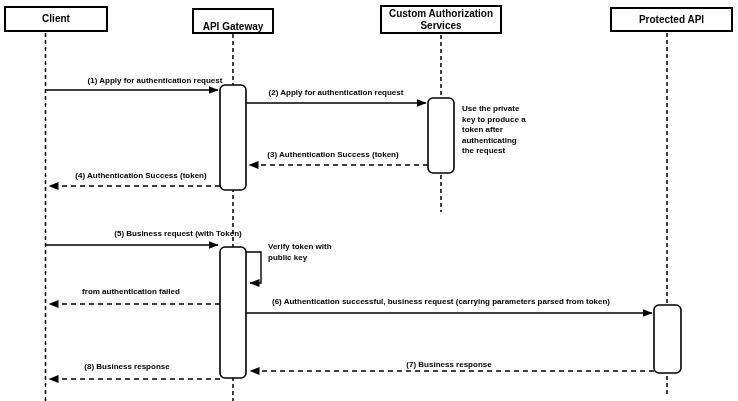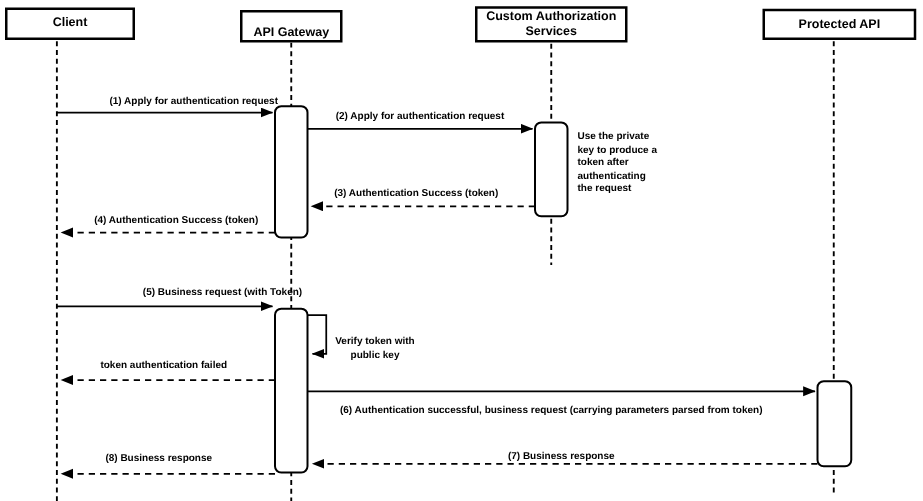--- a/index.html
+++ b/index.html
@@ -97,21 +97,21 @@
   </div>
   <div class="actor" style="left:610px; top:7px; width:123px; height:25px;">
     <span>Protected API</span>
   </div>
 
   <div class="msg-label" style="left:131px; top:76px;padding-left:48px;">(1) Apply for authentication request</div>
   <div class="msg-label" style="left:336px; top:88px;">(2) Apply for authentication request</div>
   <div class="msg-label" style="left:333px; top:150px;">(3) Authentication Success (token)</div>
   <div class="msg-label" style="left:101px; top:171px;margin-left:40px;">(4) Authentication Success (token)</div>
   <div class="msg-label" style="left:130px; top:229px;margin-left:48px;">(5) Business request (with Token)</div>
-  <div class="msg-label" style="left:131px; top:287px;">token authentication failed</div>
-  <div class="msg-label" style="left:441px; top:297px;margin-top:26px;">(6) Authentication successful, business request (carrying parameters parsed from token)</div>
+  <div class="msg-label" style="left:131px; top:287px;">from authentication failed</div>
+  <div class="msg-label" style="left:441px; top:297px;">(6) Authentication successful, business request (carrying parameters parsed from token)</div>
   <div class="msg-label" style="left:449px; top:360px;">(7) Business response</div>
   <div class="msg-label" style="left:127px; top:362px;">(8) Business response</div>
 
   <div class="note-label" style="left:462px; top:104px; width:64px;">Use the private key to produce a token after authenticating the request</div>
-  <div class="note-label" style="left:268px; top:268px; width:64px;text-align:center;">Verify token with public key</div>
+  <div class="note-label" style="left:268px; top:242px; width:64px;">Verify token with public key</div>
 
 </div>
 
 </body></html>

